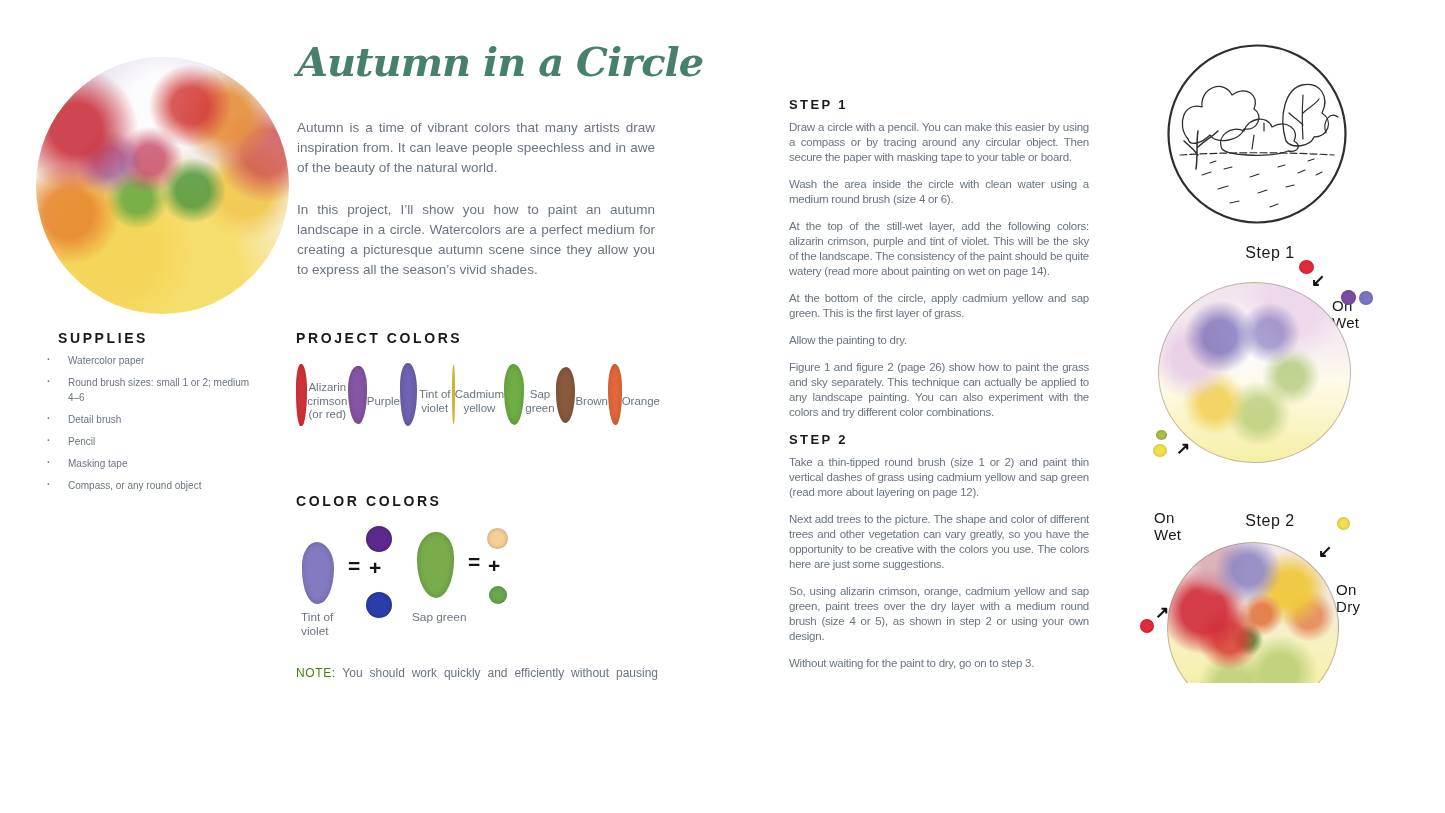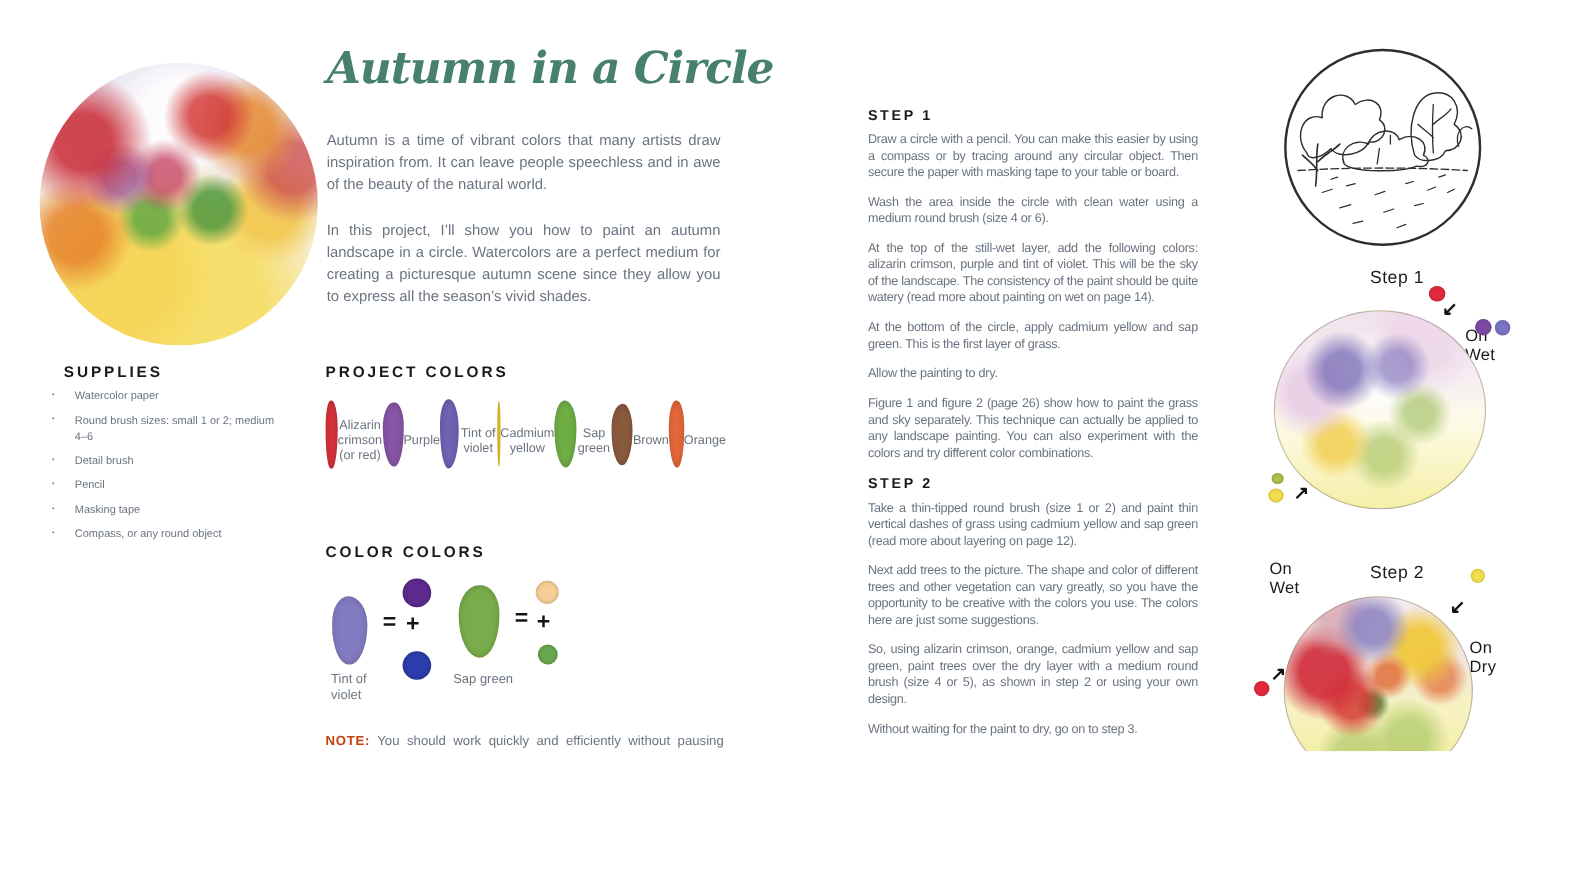--- a/index.html
+++ b/index.html
@@ -36,21 +36,21 @@
     position:relative; padding-left:23px; font-size:10px; line-height:15px;
     color:#6a7480; margin-bottom:7px;
   }
   .supply-list li::before {
     content:"·"; position:absolute; left:2px; top:-1px; color:#6a7480; font-weight:bold;
   }
   .swatch-label {
     font-size:11.5px; line-height:13.5px; color:#6a7480; text-align:center;
   }
   .note-text { font-size:12px; line-height:16px; color:#6a7480; text-align:justify; }
-  .note-label { font-weight:bold; color:#c2410c; letter-spacing:0.6px; }
+  .note-label { font-weight:normal; color:#4d7c0f; letter-spacing:0.6px; }
   .footer-text {
     font-size:11.5px; font-weight:bold; color:#1c2025; letter-spacing:1.6px;
   }
   .hand-label {
     font-size:15px; line-height:17px; color:#1a1a1a; text-align:left;
     white-space:pre-line; letter-spacing:0.3px;margin-top:48px;
   }
   .fig-step-label { font-size:16px; color:#1a1a1a; text-align:center; letter-spacing:0.5px; }
   .arrow-glyph { font-size:17px; color:#111111; font-weight:bold; }
 

